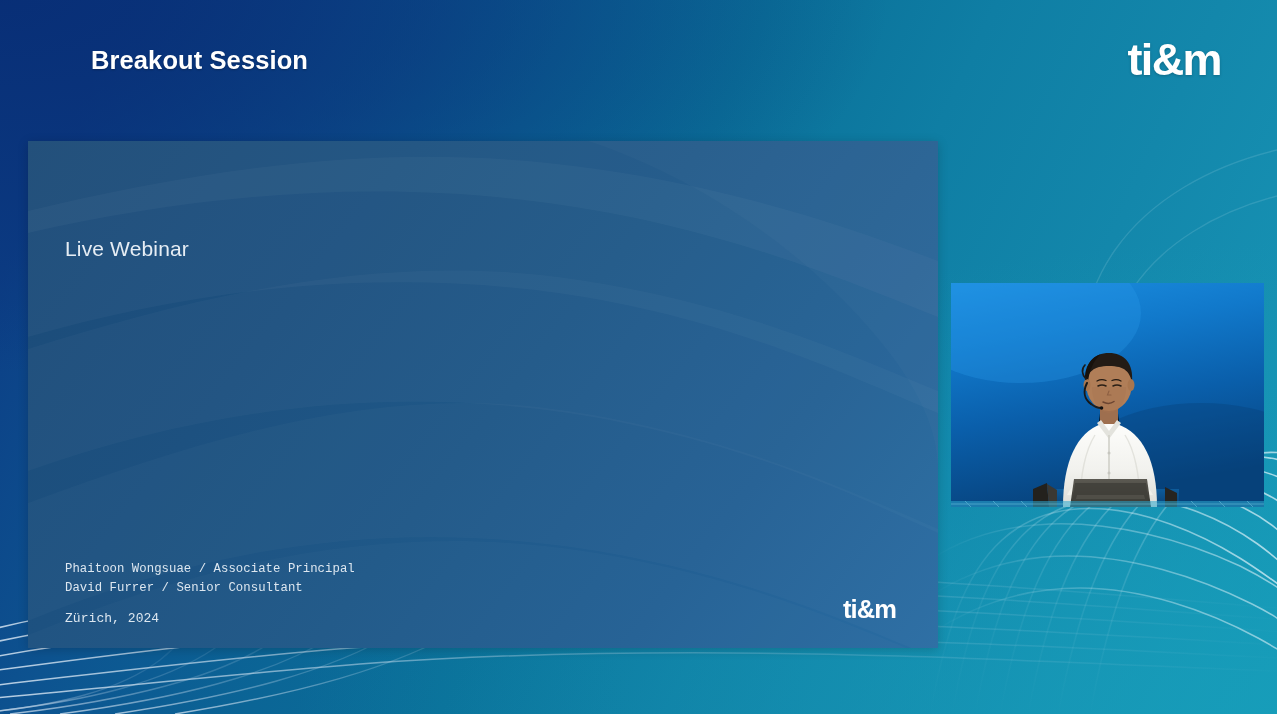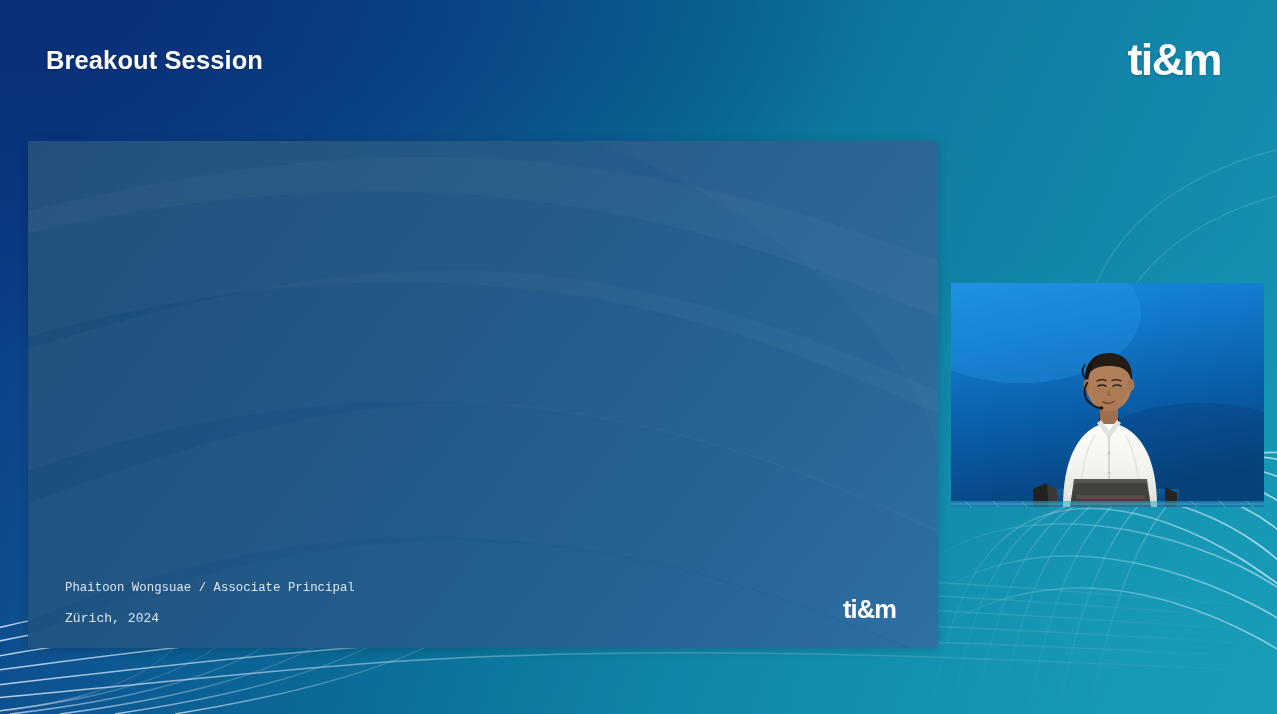--- a/index.html
+++ b/index.html
@@ -42,21 +42,21 @@
   
   .contours { position:absolute; inset:0; }
   .contours svg { width:100%; height:100%; display:block; }
 
   
   .header {
     position:absolute; left:0; top:0;
     width:100%; height:141px;
     display:flex; align-items:center;
     justify-content:space-between;
-    padding:0 56px 0 46px;
+    padding:0 56px 0 91px;
     text-align:center;
   }
   .header-title {
     font-size:25.5px;
     font-weight:bold;
     color:#ffffff;
     letter-spacing:.1px;
     text-shadow:0 1px 2px rgba(0,0,0,.25);
     margin-top:-20px;
   }
@@ -225,24 +225,26 @@
         <path d="M0,92 C 150,58 330,36 520,62 C 690,85 820,140 910,176 L910,0 L0,0 Z" fill="#ffffff" fill-opacity=".035"></path>
         <path d="M0,196 C 160,150 340,126 530,152 C 700,176 822,236 910,272 L910,120 C 820,86 690,40 520,22 C 330,2 150,34 0,70 Z" fill="#ffffff" fill-opacity=".030"></path>
         <path d="M0,330 C 170,270 350,244 540,272 C 710,298 826,354 910,392 L910,250 C 822,214 700,158 530,136 C 340,112 160,158 0,208 Z" fill="#ffffff" fill-opacity=".026"></path>
         <path d="M0,480 C 180,406 360,378 556,408 C 722,434 830,486 910,518 L910,388 C 826,352 710,296 540,270 C 350,240 170,300 0,362 Z" fill="#ffffff" fill-opacity=".022"></path>
         <path d="M0,507 L910,507 L910,520 C 830,488 722,436 556,410 C 360,380 180,420 0,494 Z" fill="#ffffff" fill-opacity=".018"></path>
         <path d="M560,0 C 680,40 790,120 860,210 C 900,262 910,300 910,330 L910,0 Z" fill="#ffffff" fill-opacity=".018"></path>
       </svg>
     </div>
 
     <div class="slide-content">
+      <div class="eyebrow">Live Webinar</div>
     </div>
 
     <div class="slide-footer">
       <div class="presenter-line">Phaitoon Wongsuae / Associate Principal</div>
+      <div class="presenter-line">David Furrer / Senior Consultant</div>
       <div class="slide-place">Zürich, 2024</div>
     </div>
 
     <div class="slide-logo">ti&amp;m</div>
   </div>
 
   <div class="video-panel">
     <svg viewBox="0 0 313 224" preserveAspectRatio="none">
       <defs>
         <linearGradient id="camBg" x1="0" y1="0" x2=".25" y2="1">

